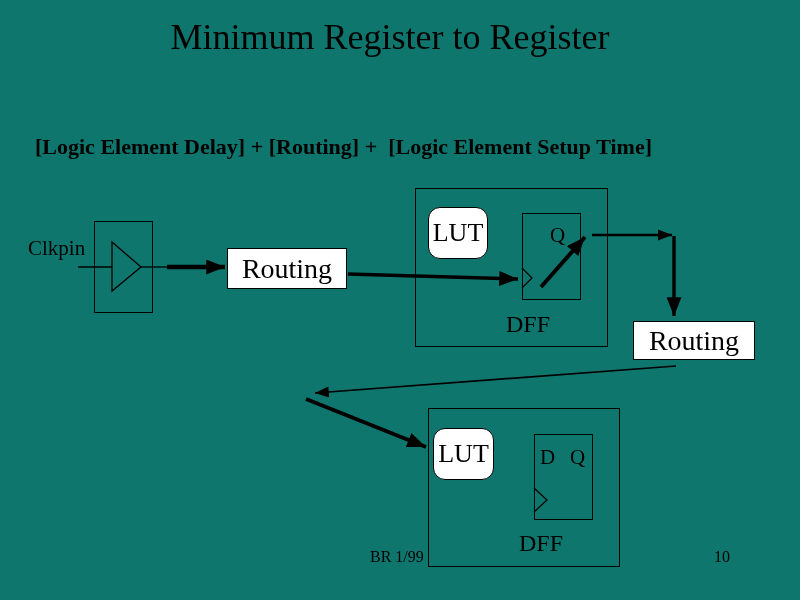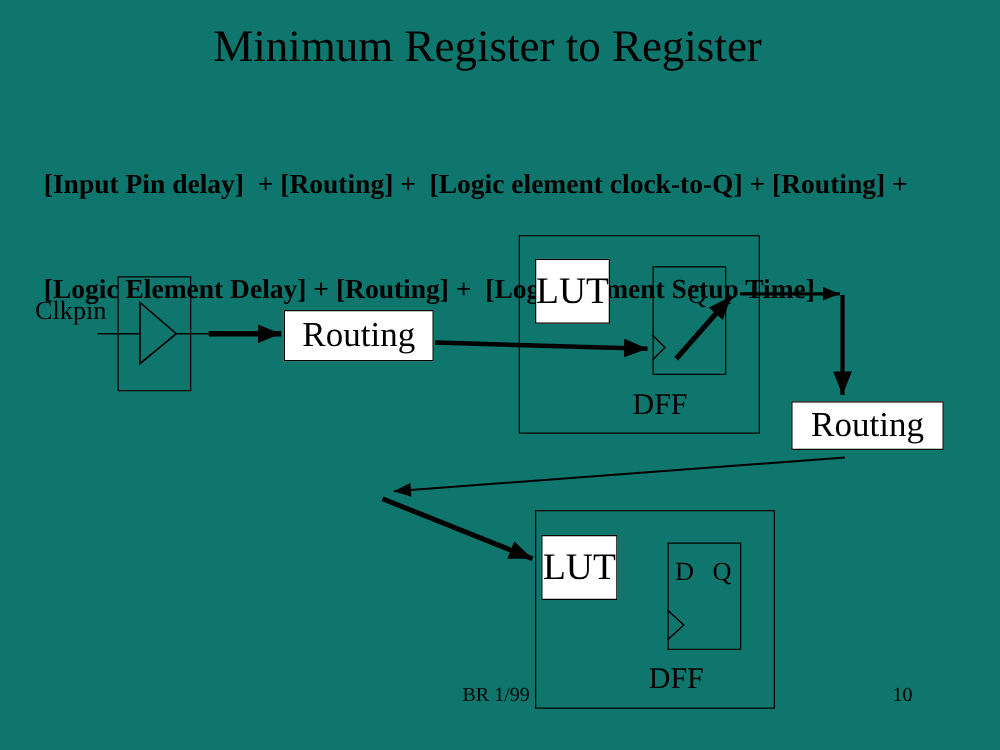--- a/index.html
+++ b/index.html
@@ -17,34 +17,33 @@
     left:35px;top:77px;font-size:22px;font-weight:bold;line-height:28px;
     white-space:pre;
   }
   .lbl{white-space:pre;line-height:1.1;}
   .box{
     position:absolute;border:1px solid #000;background:#fff;
     display:flex;align-items:center;justify-content:center;
     box-sizing:border-box;
   }
   .box.routing{border-width:1.5px;font-size:28px;}
-  .box.lut{font-size:30px;}
+  .box.lut{font-size:26px;border-radius:12px;}
   .box.le, .box.dff, .box.buffer{background:transparent;}
   svg.wires{position:absolute;left:0;top:0;pointer-events:none;}
   .footer-txt{font-size:16px;}
 </style>
 </head>
 <body>
 
 <div class="slide">
 
   <div class="abs slide-title">Minimum Register to Register</div>
 
   <div class="abs formula">
-    <div>[Input Pin delay]  + [Routing] +  [Logic element clock-to-Q] + [Routing] +</div>
     <div>[Logic Element Delay] + [Routing] +  [Logic Element Setup Time]</div>
   </div>
 
   <div class="abs lbl" style="left:28px;top:237px;font-size:21px;">Clkpin</div>
 
   <div class="box buffer" style="left:94px;top:221px;width:59px;height:92px;"></div>
 
   <div class="box routing" style="left:227px;top:248px;width:120px;height:41px;">
     <span>Routing</span>
   </div>

